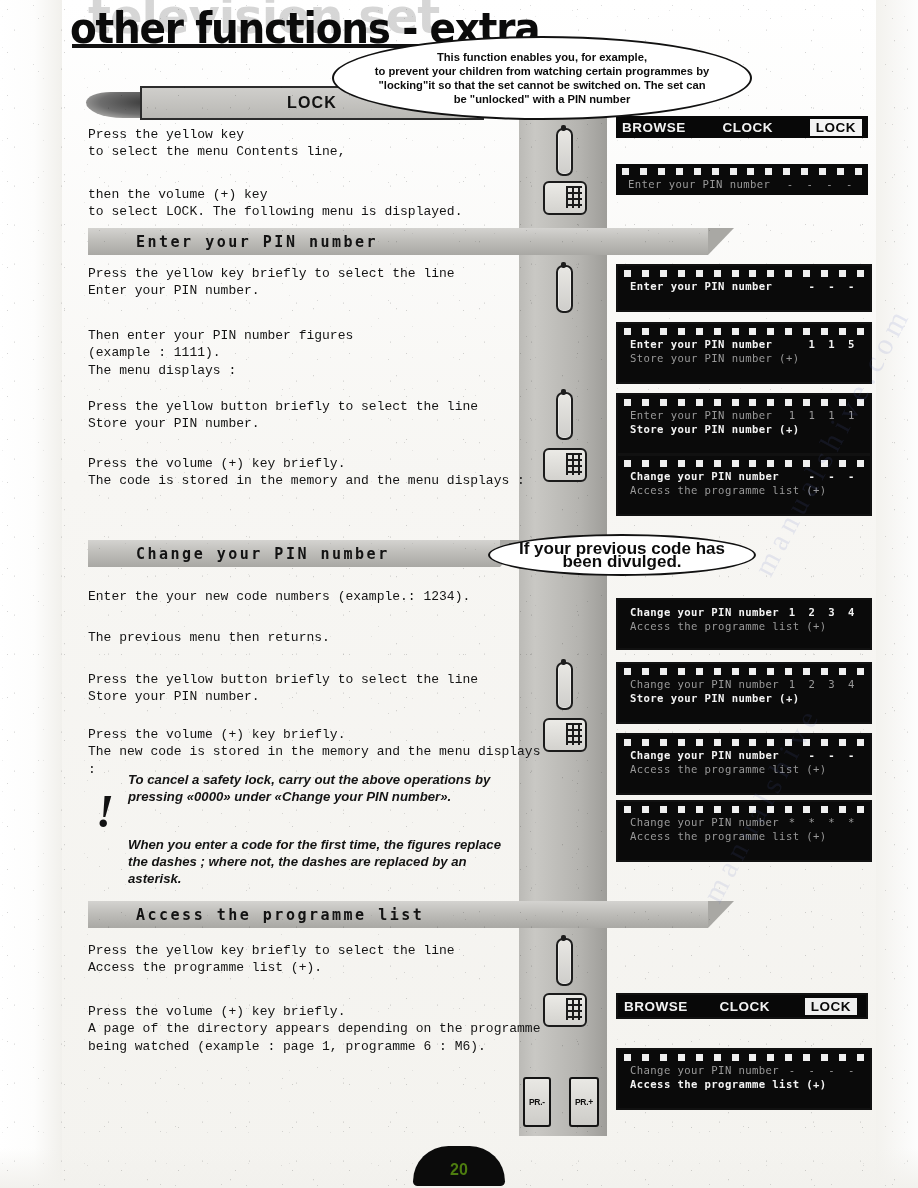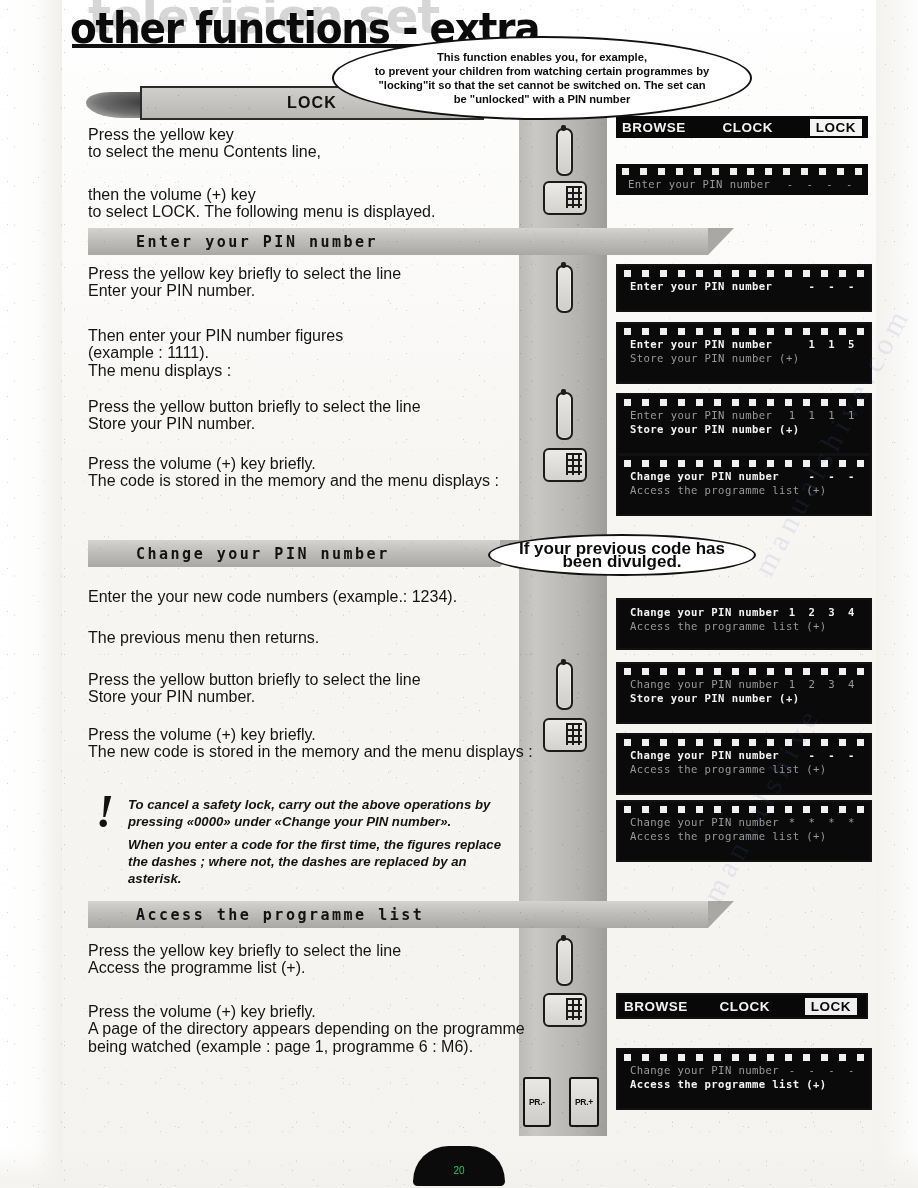--- a/index.html
+++ b/index.html
@@ -124,24 +124,24 @@
     padding-left:48px;
     color:#131313;
   }
   #banner-enter-pin{left:88px;top:228px;width:620px;}
   #banner-change-pin{left:88px;top:540px;width:412px;}
   #banner-access-list{left:88px;top:901px;width:620px;}
 
   
   .txt{
     position:absolute;
-    font-size:16px;
+    font-size:13px;
     line-height:17.4px;
     color:#141414;
-    font-family:Liberation Sans, sans-serif;
+    font-family:Liberation Mono, monospace;
     white-space:pre-line;
   }
 
   
   .warn-mark{
     position:absolute;left:96px;top:792px;
     font-size:46px;font-weight:bold;font-style:italic;
     color:#121212;line-height:40px;
     font-family:"Liberation Serif",serif;
   }
@@ -243,22 +243,22 @@
   .osd-line .val{margin-left:auto;letter-spacing:3.5px;}
   .line-bright{color:#f3f3f3;font-weight:bold;}
   .line-dim{color:#9a9a9a;font-weight:normal;}
 
   
   .pagenum{
     position:absolute;left:459px;bottom:2px;transform:translateX(-50%);
     width:92px;height:40px;
     background:#0b0b0b;
     border-radius:46px 46px 6px 6px;
-    color:#22c55e;
-    font-size:10px;font-weight:normal;
+    color:#4d7c0f;
+    font-size:16px;font-weight:bold;
     display:flex;align-items:center;justify-content:center;
     padding-top:8px;box-sizing:border-box;
     z-index:9;
   }
   .watermark{
     position:absolute;right:30px;top:300px;
     transform:rotate(-62deg);transform-origin:right top;
     font-size:30px;color:rgba(90,110,190,.13);
     font-family:"Liberation Serif",serif;
     letter-spacing:6px;white-space:nowrap;pointer-events:none;z-index:7;
@@ -559,21 +559,21 @@
     <div class="osd-line line-dim">
       <span class="lbl">Change your PIN number</span>
       <span class="val">* * * *</span>
     </div>
     <div class="osd-line line-dim">
       <span class="lbl">Access the programme list (+)</span>
     </div>
   </div>
 
   <div class="warn-mark">!</div>
-  <div class="warn-txt" style="left:128px;top:796px;width:400px;">To cancel a safety lock, carry out the above operations by
+  <div class="warn-txt" style="left:128px;top:771px;width:400px;">To cancel a safety lock, carry out the above operations by
 pressing «0000» under «Change your PIN number».</div>
   <div class="warn-txt" style="left:128px;top:836px;width:410px;">When you enter a code for the first time, the figures replace
 the dashes ; where not, the dashes are replaced by an
 asterisk.</div>
 
   <div class="banner" id="banner-access-list">
     <span class="banner-sub">Access the programme list</span>
   </div>
 
   <div class="txt" style="left:88px;top:942px;width:450px;">Press the yellow key briefly to select the line

